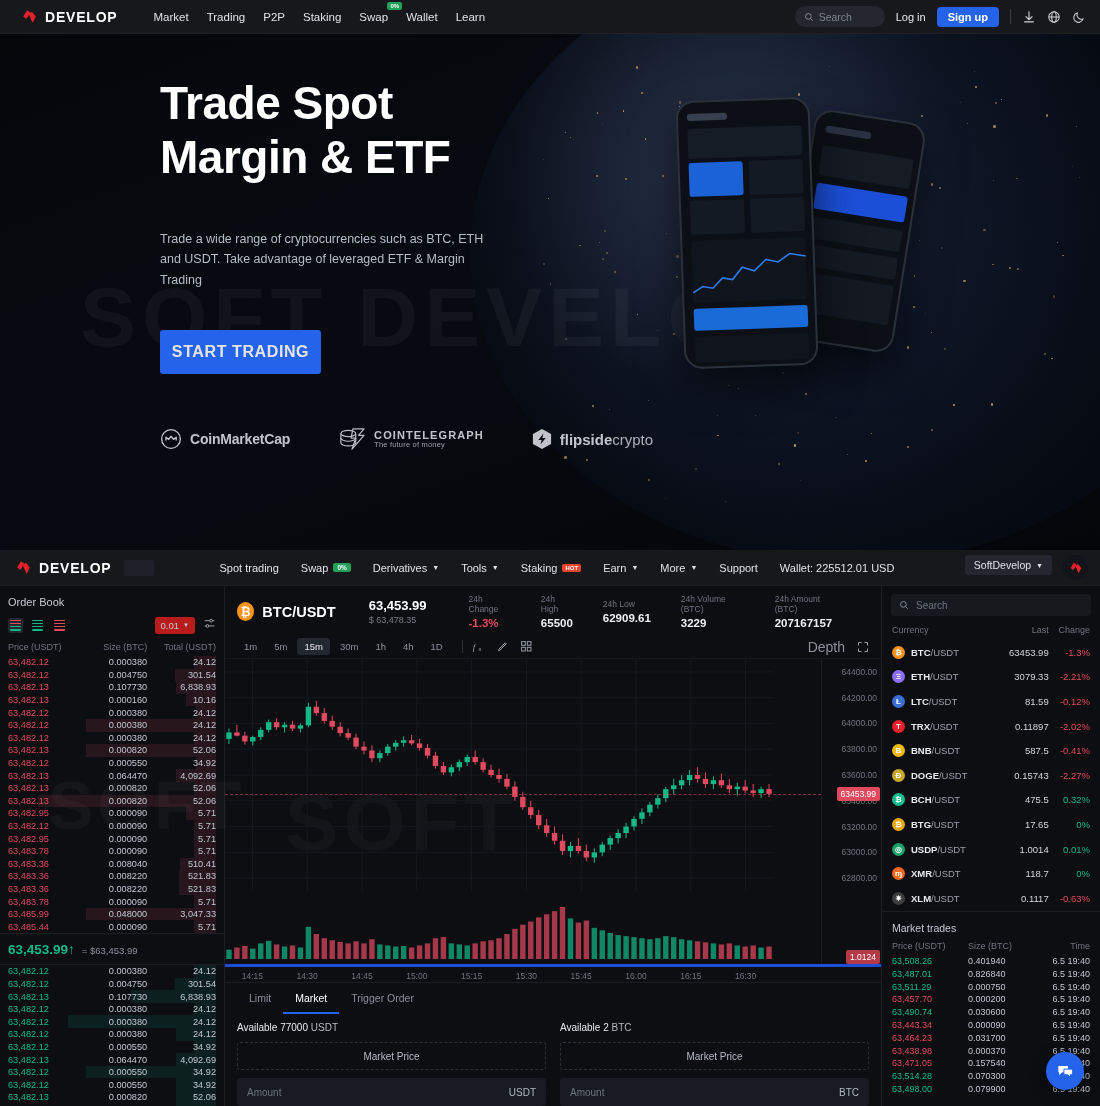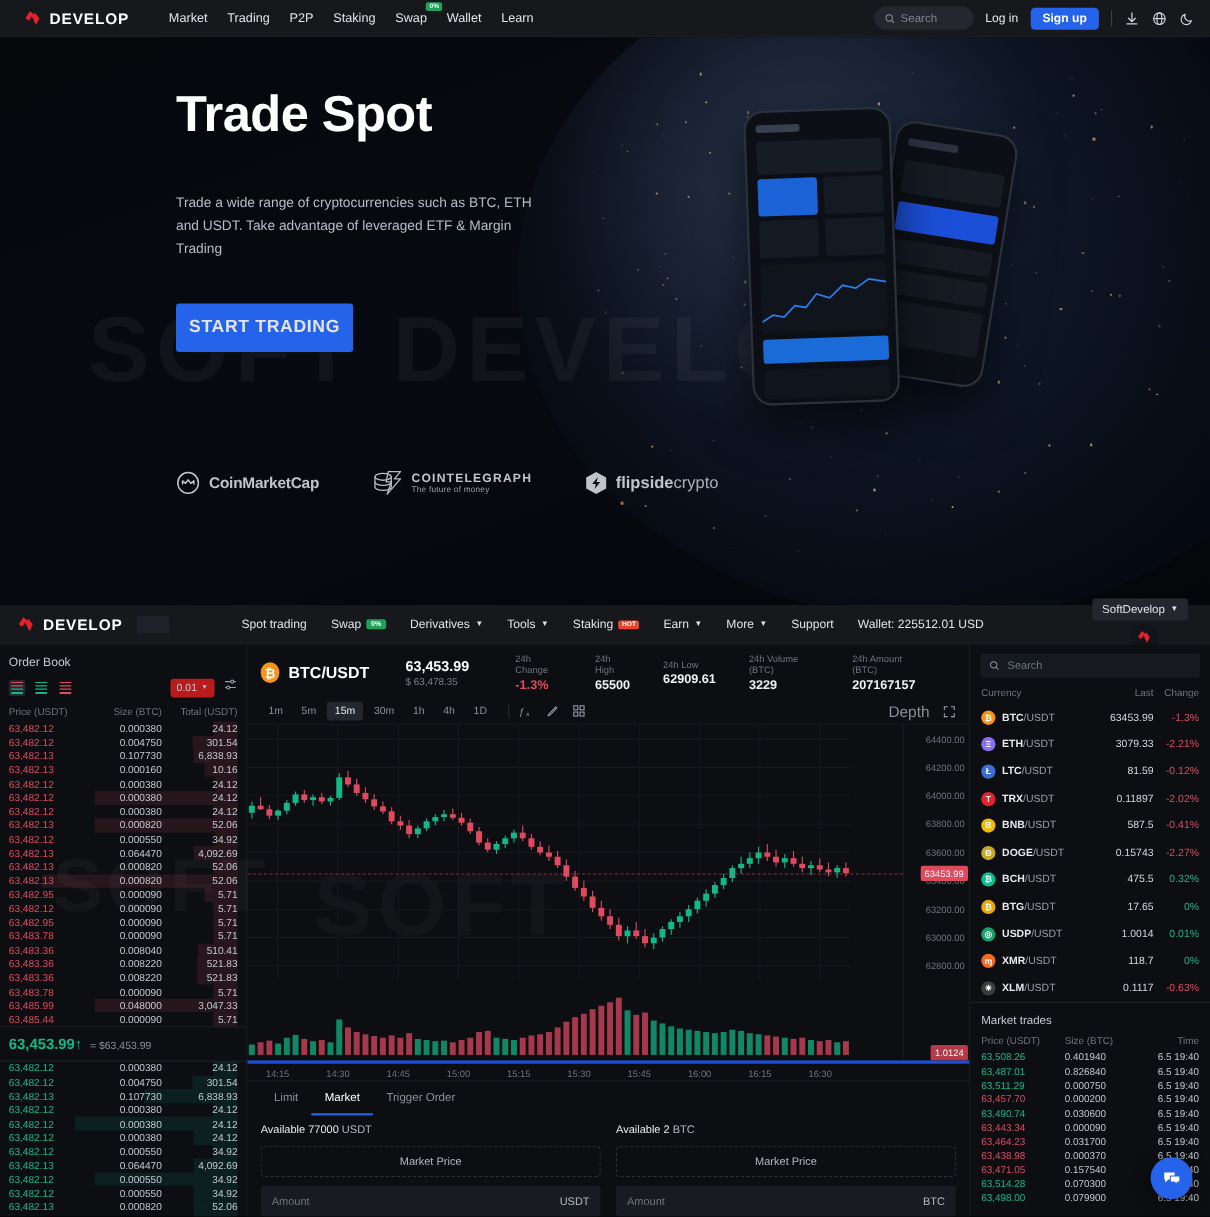--- a/index.html
+++ b/index.html
@@ -118,21 +118,21 @@
   }
   .appnav .brand { padding-left: 14px; }
   .appnav-slot { width: 30px; height: 16px; background: #1e2127; margin-left: 12px; border-radius: 2px; }
   .appnav-links { display: flex; align-items: center; gap: 22px; margin-left: 66px; }
   .appnav-links a {
     font-size: 11px; color: #dfe2e6; text-decoration: none; display: flex;
     align-items: center; gap: 5px; white-space: nowrap;
   }
   .tag-green { background: #21a05a; color: #fff; font-size: 6.5px; font-weight: 700; padding: 1px 4px; border-radius: 2px; }
   .tag-hot { background: #e8452c; color: #fff; font-size: 6px; font-weight: 700; padding: 1px 3px; border-radius: 2px; }
-  .appnav-right { margin-left: auto; display: flex; align-items: center; gap: 3px; padding-right: 12px; flex-direction: column; }
+  .appnav-right { margin-left: auto; display: flex; align-items: flex-start; gap: 3px; padding-right: 12px; }
   .acct-pill {
     background: #24272d; border-radius: 3px; padding: 4px 9px; font-size: 10.5px;
     color: #dfe2e6; display: flex; align-items: center; gap: 5px; margin-right: 8px;
   }
   .acct-logo {
     width: 25px; height: 25px; border-radius: 50%; background: #111418;
     display: flex; align-items: center; justify-content: center;
   }
 
   .workspace { display: flex; height: 520px; }
@@ -507,20 +507,21 @@
             <polyline points="0,40 10,34 20,36 30,26 40,28 50,16 62,20 74,9 86,12 98,4 114,7" fill="none" stroke="#2f7bea" stroke-width="1.6"></polyline>
           </svg>
         <div class="ph-line" style="left:9px;top:206px;width:114px;height:22px;background:#1a6ad8"></div>
         <div class="ph-line" style="left:9px;top:234px;width:114px;height:26px;background:#10151d"></div>
       </div>
     </div>
 
     <div class="hero-inner">
       <h1 class="hero-title">
         <span>Trade Spot</span><br>
+        <span>Margin &amp; ETF</span>
       </h1>
       <p class="hero-sub">Trade a wide range of cryptocurrencies such as BTC, ETH and USDT. Take advantage of leveraged ETF &amp; Margin Trading</p>
       <button class="cta">START TRADING</button>
     </div>
 
     <div class="partners">
       <div class="partner">
         <svg width="22" height="22" viewBox="0 0 24 24">
           <circle cx="12" cy="12" r="10.2" fill="none" stroke="#e9ecf1" stroke-width="1.5"></circle>
           <path d="M6.5 13.5 V10 l3 2.4 2.6-3.4 2.6 3.4 3-2.4v3.5" fill="none" stroke="#e9ecf1" stroke-width="1.5" stroke-linejoin="round"></path>

